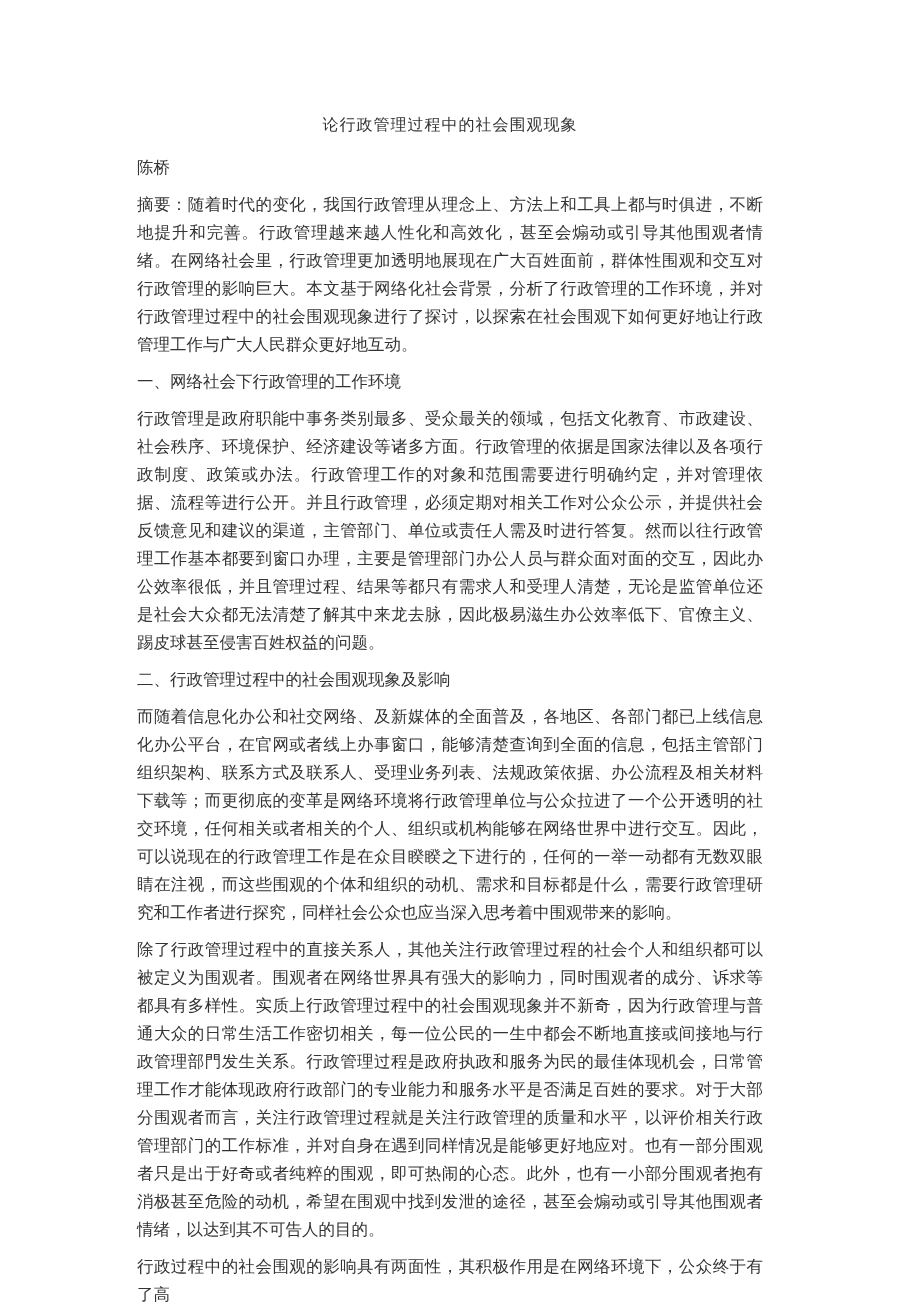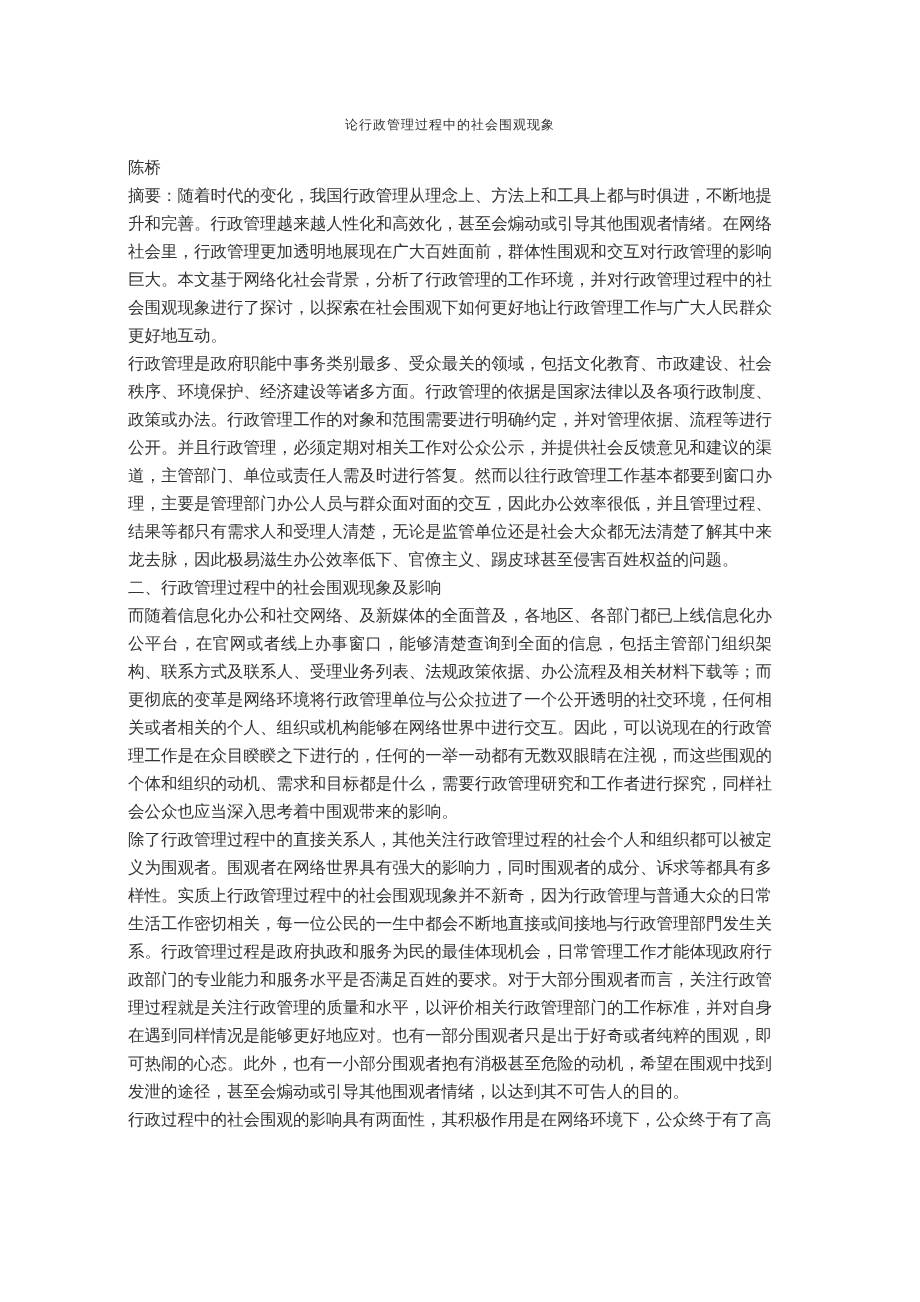--- a/index.html
+++ b/index.html
@@ -25,46 +25,47 @@
     position: absolute;
     left: 128px;
     top: 111px;
     width: 644px;
     font-family: "Liberation Serif", "DejaVu Serif", serif;
     color: #333333;
     font-size: 16.5px;
     line-height: 28px;
   }
   .doc-title {
-    font-size: 13px;
+    font-size: 16px;
     font-weight: normal;
     text-align: center;
     line-height: 28px;
     margin: 0 0 15px 0;
     letter-spacing: 1px;
   }
   .para {
-    margin: 0;
+    margin: 9px;
     padding: 0;
     text-align: justify;
     word-break: break-all;
   }
 </style>
 </head>
 <body>
 
 <div class="page">
   <div class="content">
     <h1 class="doc-title">论行政管理过程中的社会围观现象</h1>
 
     <p class="para">陈桥</p>
 
     <p class="para">摘要：随着时代的变化，我国行政管理从理念上、方法上和工具上都与时俱进，不断地提升和完善。行政管理越来越人性化和高效化，甚至会煽动或引导其他围观者情绪。在网络社会里，行政管理更加透明地展现在广大百姓面前，群体性围观和交互对行政管理的影响巨大。本文基于网络化社会背景，分析了行政管理的工作环境，并对行政管理过程中的社会围观现象进行了探讨，以探索在社会围观下如何更好地让行政管理工作与广大人民群众更好地互动。</p>
 
 
+    <p class="para">一、网络社会下行政管理的工作环境</p>
 
     <p class="para">行政管理是政府职能中事务类别最多、受众最关的领域，包括文化教育、市政建设、社会秩序、环境保护、经济建设等诸多方面。行政管理的依据是国家法律以及各项行政制度、政策或办法。行政管理工作的对象和范围需要进行明确约定，并对管理依据、流程等进行公开。并且行政管理，必须定期对相关工作对公众公示，并提供社会反馈意见和建议的渠道，主管部门、单位或责任人需及时进行答复。然而以往行政管理工作基本都要到窗口办理，主要是管理部门办公人员与群众面对面的交互，因此办公效率很低，并且管理过程、结果等都只有需求人和受理人清楚，无论是监管单位还是社会大众都无法清楚了解其中来龙去脉，因此极易滋生办公效率低下、官僚主义、踢皮球甚至侵害百姓权益的问题。</p>
 
     <p class="para">二、行政管理过程中的社会围观现象及影响</p>
 
     <p class="para">而随着信息化办公和社交网络、及新媒体的全面普及，各地区、各部门都已上线信息化办公平台，在官网或者线上办事窗口，能够清楚查询到全面的信息，包括主管部门组织架构、联系方式及联系人、受理业务列表、法规政策依据、办公流程及相关材料下载等；而更彻底的变革是网络环境将行政管理单位与公众拉进了一个公开透明的社交环境，任何相关或者相关的个人、组织或机构能够在网络世界中进行交互。因此，可以说现在的行政管理工作是在众目睽睽之下进行的，任何的一举一动都有无数双眼睛在注视，而这些围观的个体和组织的动机、需求和目标都是什么，需要行政管理研究和工作者进行探究，同样社会公众也应当深入思考着中围观带来的影响。</p>
 
     <p class="para">除了行政管理过程中的直接关系人，其他关注行政管理过程的社会个人和组织都可以被定义为围观者。围观者在网络世界具有强大的影响力，同时围观者的成分、诉求等都具有多样性。实质上行政管理过程中的社会围观现象并不新奇，因为行政管理与普通大众的日常生活工作密切相关，每一位公民的一生中都会不断地直接或间接地与行政管理部門发生关系。行政管理过程是政府执政和服务为民的最佳体现机会，日常管理工作才能体现政府行政部门的专业能力和服务水平是否满足百姓的要求。对于大部分围观者而言，关注行政管理过程就是关注行政管理的质量和水平，以评价相关行政管理部门的工作标准，并对自身在遇到同样情况是能够更好地应对。也有一部分围观者只是出于好奇或者纯粹的围观，即可热闹的心态。此外，也有一小部分围观者抱有消极甚至危险的动机，希望在围观中找到发泄的途径，甚至会煽动或引导其他围观者情绪，以达到其不可告人的目的。</p>
 
     <p class="para">行政过程中的社会围观的影响具有两面性，其积极作用是在网络环境下，公众终于有了高</p>

